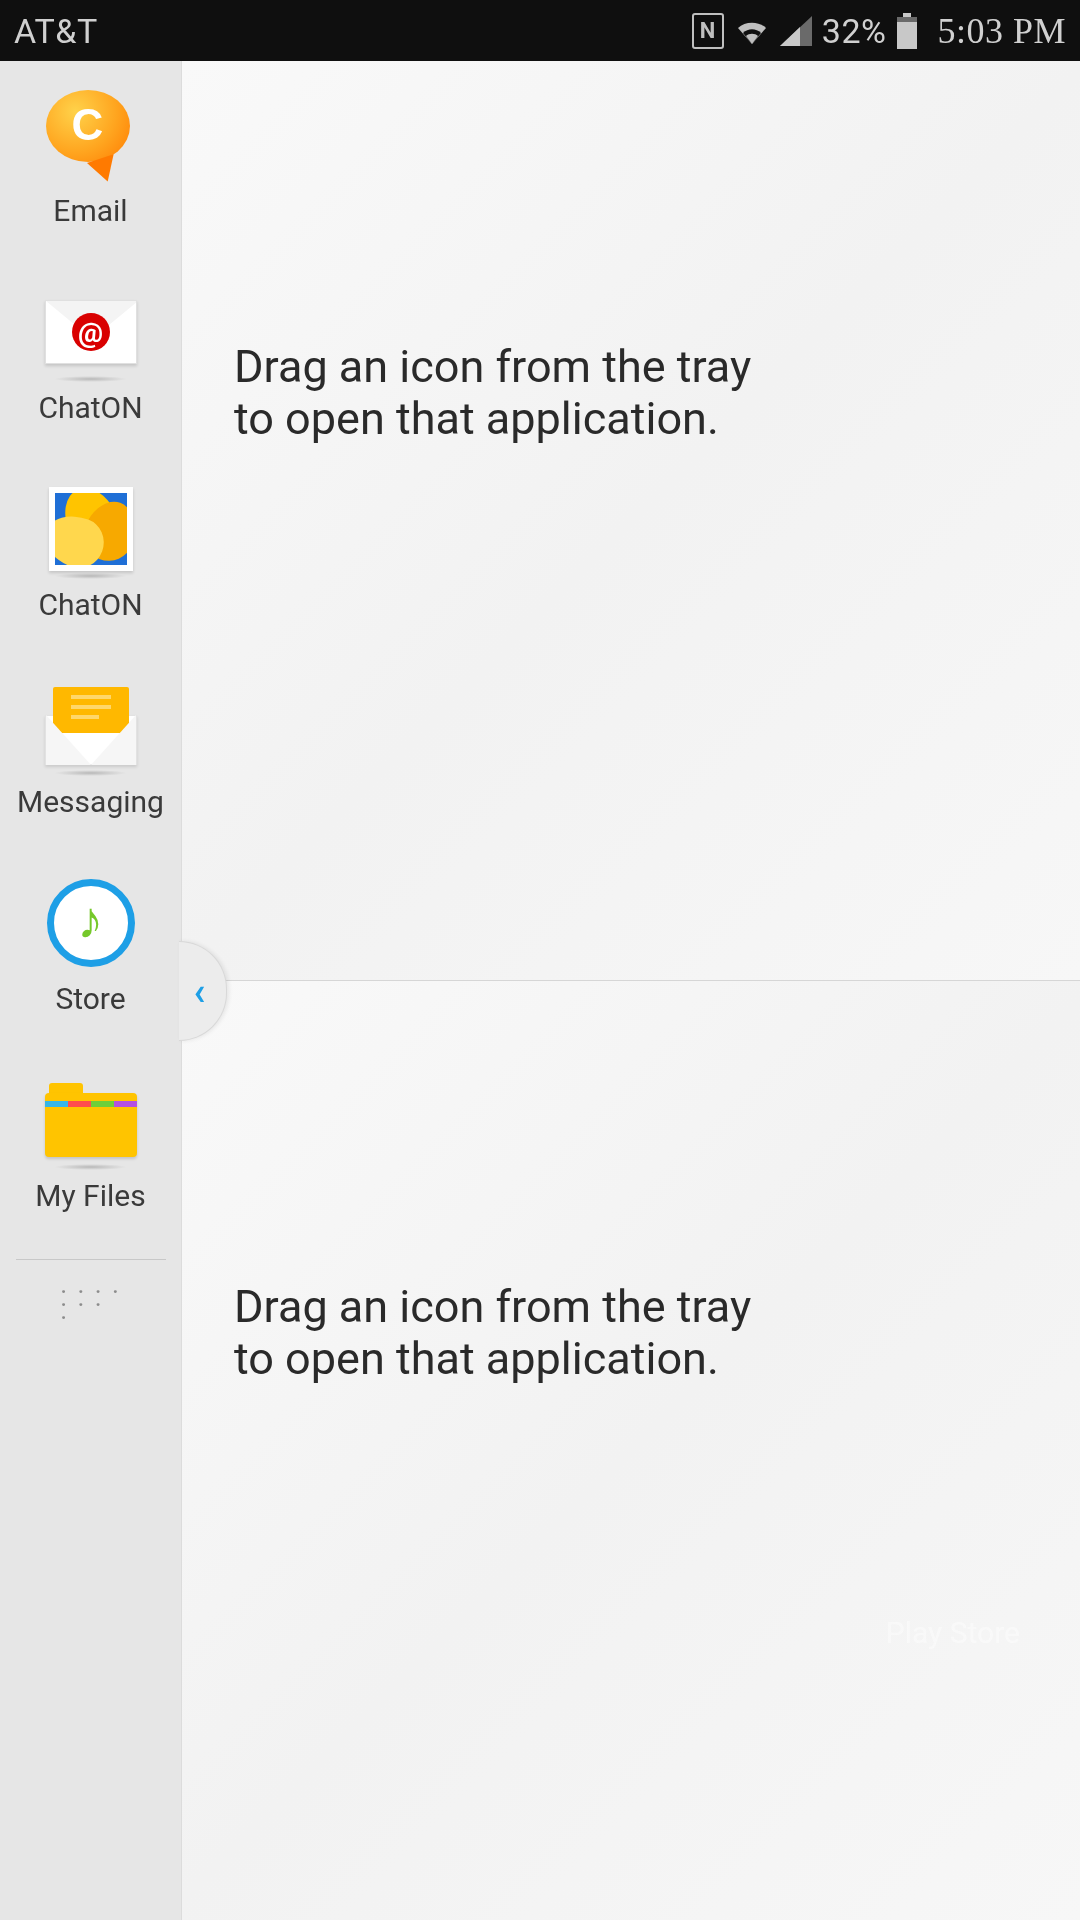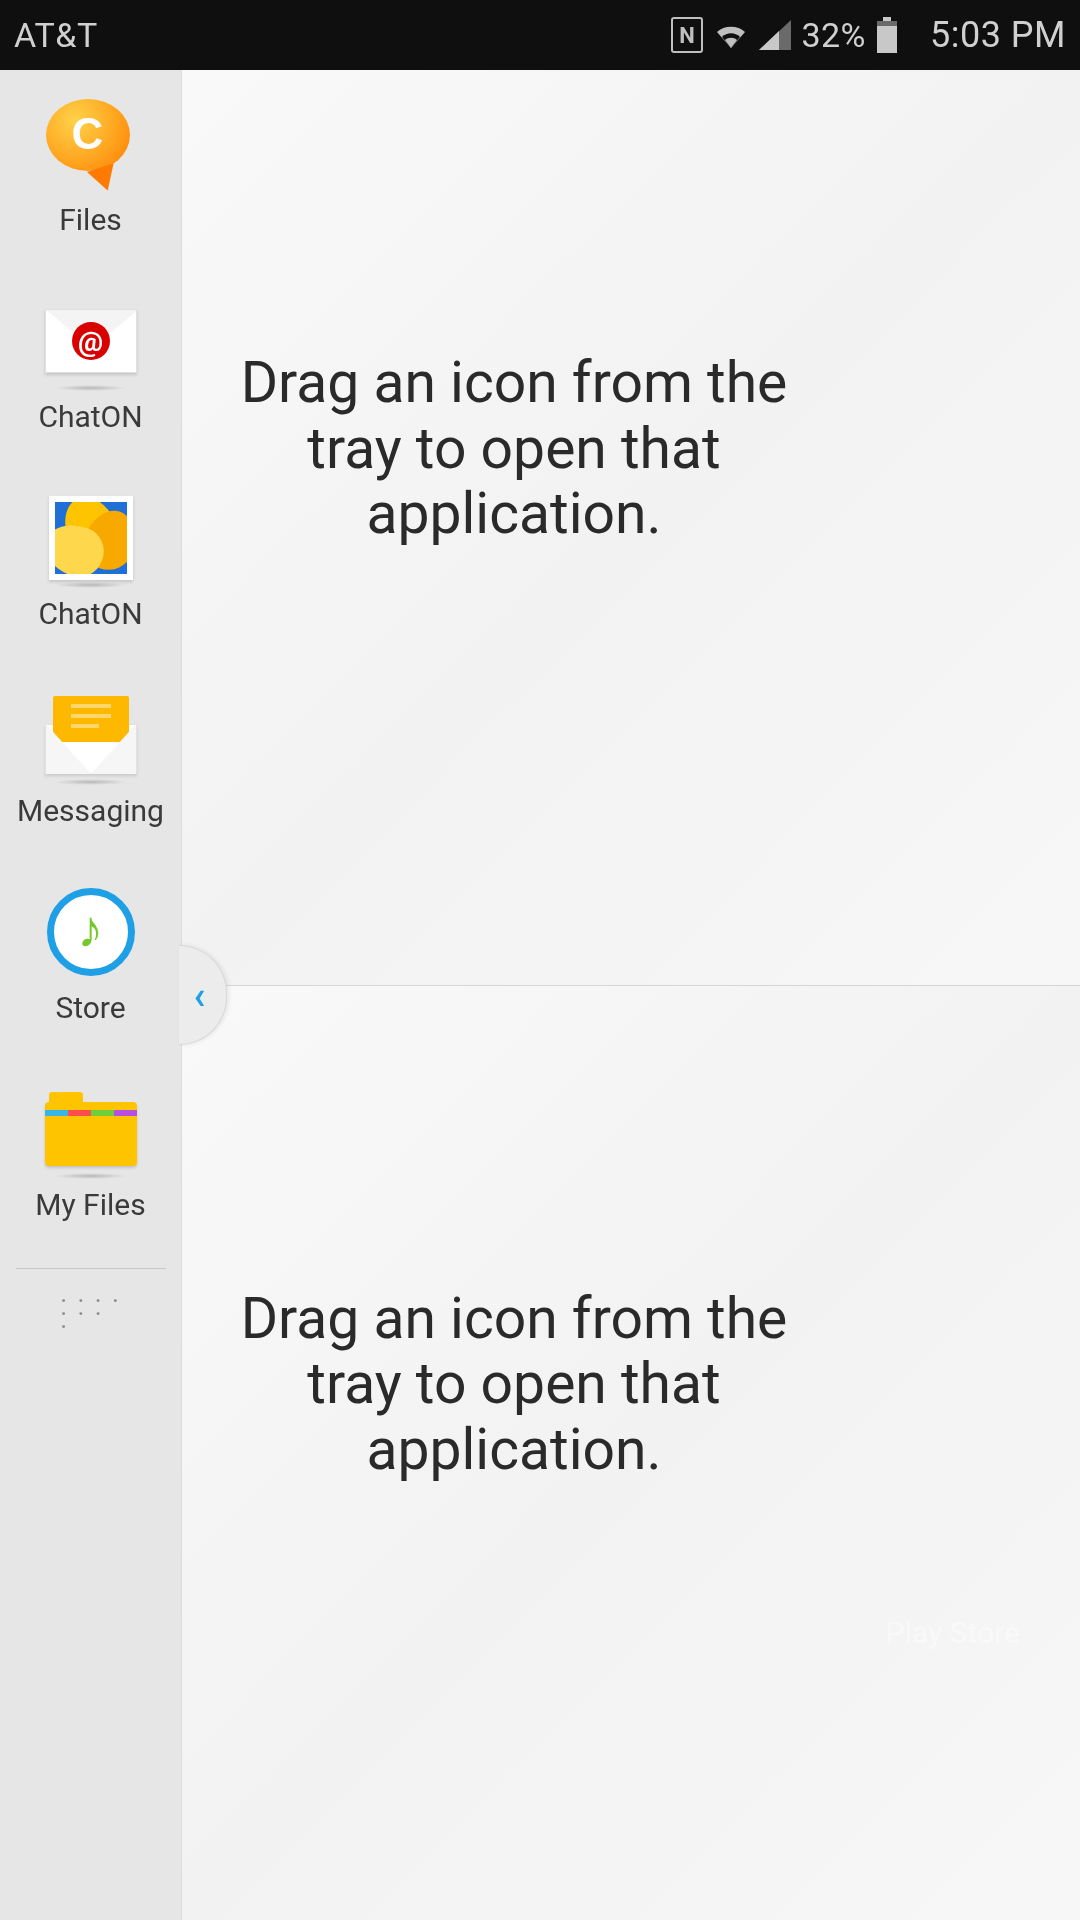--- a/index.html
+++ b/index.html
@@ -1,32 +1,32 @@
 <!DOCTYPE html>
 <html><head>
   <meta charset="utf-8">
   <style>
     * { margin: 0; padding: 0; box-sizing: border-box; }
     html, body { width: 1080px; height: 1920px; overflow: hidden; font-family: -apple-system, 'Segoe UI', Roboto, Arial, sans-serif; }
     body { display: flex; flex-direction: column; background: #e8e8e8; }
 
     
     .status-bar {
-      height: 70px;
+      height: 61px;
       background: #0f0f0f;
       color: #d0d0d0;
       display: flex;
       align-items: center;
       padding: 0 14px;
       font-size: 34px;
       letter-spacing: 0.5px;
     }
     .status-left { flex: 1; }
     .status-right { display: flex; align-items: center; gap: 10px; }
-    .status-right .time { font-size: 36px; margin-left: 22px; }
+    .status-right .time { font-size: 36px; margin-left: 9px; font-family: Liberation Serif, serif; }
     .nfc-icon {
       width: 32px; height: 36px;
       border: 2.5px solid #bfbfbf;
       border-radius: 3px;
       position: relative;
       display: inline-flex;
       align-items: center; justify-content: center;
       font-size: 22px; font-weight: bold; color: #bfbfbf;
     }
     .wifi-icon svg, .cell-icon svg, .batt-icon svg { display: block; }
@@ -183,25 +183,24 @@
     }
     .zone {
       flex:1;
       display:flex; align-items:flex-start;
       padding: 280px 40px 0 52px;
       background: linear-gradient(135deg, #f9f9f9 0%, #f2f2f2 50%, #f7f7f7 100%);
       position:relative;
     }
     .zone + .zone { border-top:1px solid #d6d6d6; padding-top: 300px;}
     .zone-text {
-      font-size:57px;
+      font-size:45px;
       color:#2a2a2a;
       line-height:1.15;
       max-width: 560px;
-      text-align: center;
     }
     .ghost-label {
       position:absolute; right:60px; bottom:270px;
       color:#ffffff; opacity:0.45; font-size:30px;
     }
   </style>
 </head>
 <body>
 
 <div class="status-bar">
@@ -239,21 +238,21 @@
 
     <div class="tray-item">
       <div class="icon-box">
           <div class="ico-chaton">
             <div class="bubble">
               <span class="c">C</span>
             </div>
             <div class="tail"></div>
           </div>
         </div>
-      <div class="label">Files</div>
+      <div class="label">Email</div>
     </div>
 
     <div class="tray-item">
       <div class="icon-box shadow">
           <div class="ico-email">
             <div class="at">@</div>
           </div>
         </div>
       <div class="label">ChatON</div>
     </div>

